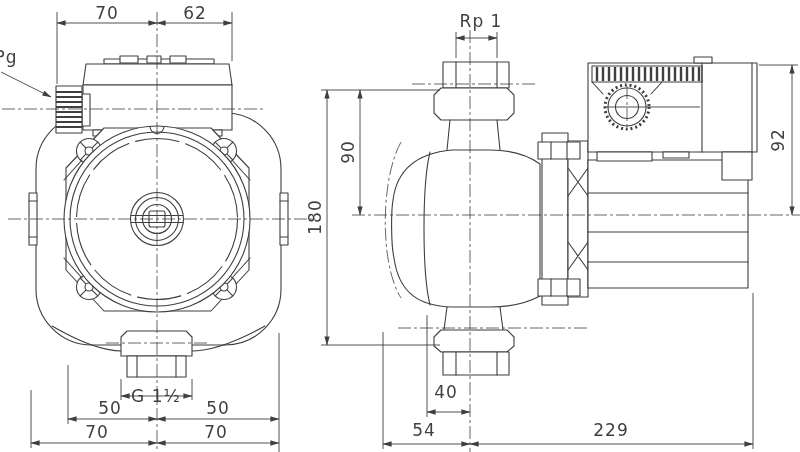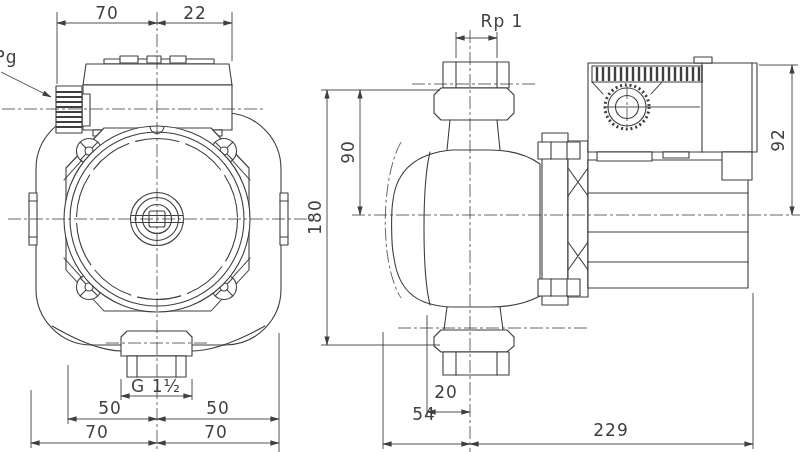--- a/index.html
+++ b/index.html
@@ -169,28 +169,28 @@
     <line class="dim" x1="792" y1="65" x2="792" y2="215" marker-start="url(#arr)" marker-end="url(#arr)"></line>
     <path class="dim" d="M427 315 V417 M383 332 V449 M753 293 V449"></path>
     <line class="dim" x1="427" y1="412" x2="470" y2="412" marker-start="url(#arr)" marker-end="url(#arr)"></line>
     <line class="dim" x1="383" y1="444" x2="470" y2="444" marker-start="url(#arr)" marker-end="url(#arr)"></line>
     <line class="dim" x1="470" y1="444" x2="753" y2="444" marker-start="url(#arr)" marker-end="url(#arr)"></line>
   </g>
 </svg>
 
 <div class="lbl" style="left:6px;top:57px">Pg</div>
 <div class="lbl" style="left:107px;top:13px">70</div>
-<div class="lbl" style="left:195px;top:13px">22</div>
-<div class="lbl" style="left:156px;top:386px">G 1½</div>
+<div class="lbl" style="left:195px;top:13px">62</div>
+<div class="lbl" style="left:156px;top:396px">G 1½</div>
 <div class="lbl" style="left:110px;top:408px">50</div>
 <div class="lbl" style="left:218px;top:408px">50</div>
 <div class="lbl" style="left:97px;top:432px">70</div>
 <div class="lbl" style="left:216px;top:432px">70</div>
 
-<div class="lbl" style="left:502px;top:21px">Rp 1</div>
+<div class="lbl" style="left:481px;top:21px">Rp 1</div>
 <div class="lbl rot" style="left:315px;top:217px">180</div>
 <div class="lbl rot" style="left:348px;top:152px">90</div>
 <div class="lbl rot" style="left:778px;top:140px">92</div>
-<div class="lbl" style="left:446px;top:392px">20</div>
-<div class="lbl" style="left:424px;top:414px">54</div>
+<div class="lbl" style="left:446px;top:392px">40</div>
+<div class="lbl" style="left:424px;top:430px">54</div>
 <div class="lbl" style="left:611px;top:430px">229</div>
 
 </div>
 
 </body></html>

